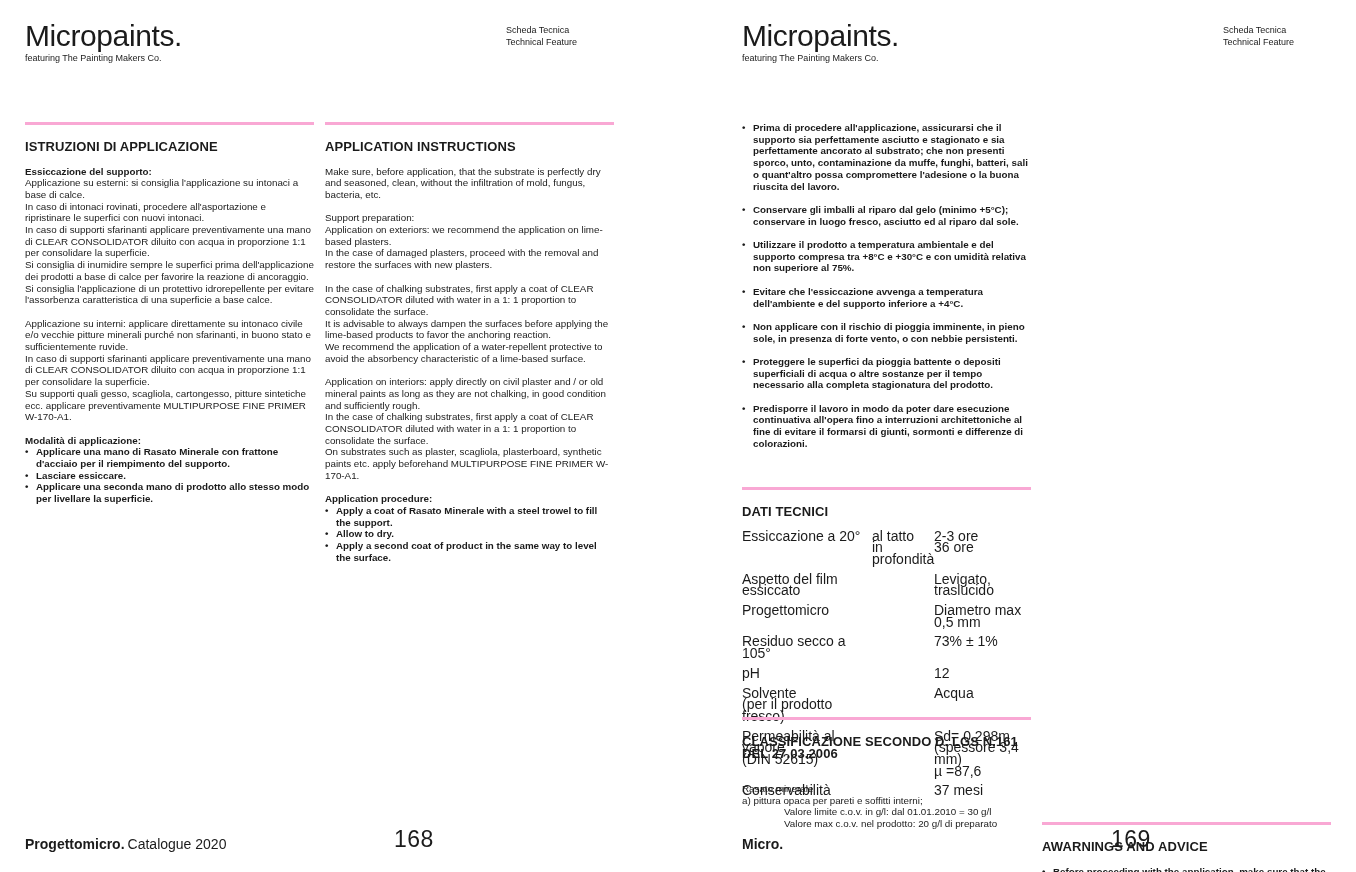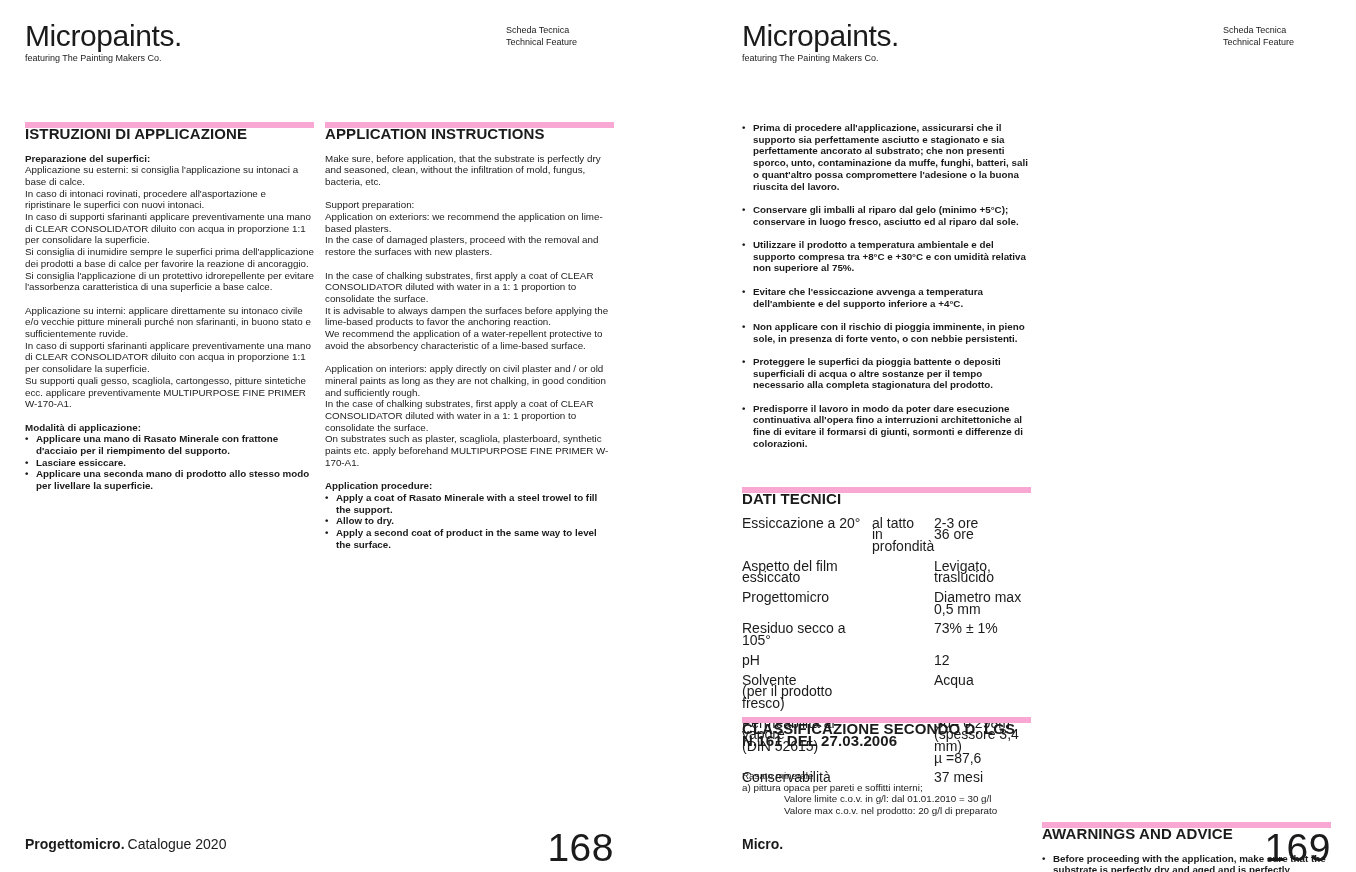--- a/index.html
+++ b/index.html
@@ -15,22 +15,22 @@
   .logo{position:absolute;left:var(--m);top:19px;font-size:30px;font-weight:normal;letter-spacing:-0.4px;}
   .tagline{position:absolute;left:var(--m);top:53px;font-size:9px;}
   .doctype{position:absolute;left:calc(var(--m) + 481px);top:24px;font-size:9px;line-height:12px;white-space:pre-line;}
 
   .col{position:absolute;top:122px;width:289px;}
   .col-1{left:var(--m);}
   .col-2{left:calc(var(--m) + 300px);}
   .colR{position:relative;height:700px;}
 
   .sec-head{
-    border-top:6px solid #f9a8d4;padding-top:0;margin-bottom:13px;
-    font-size:15px;font-weight:bold;letter-spacing:0.1px;line-height:11.5px;
+    border-top:3px solid #f9a8d4;padding-top:16px;margin-bottom:13px;
+    font-size:13px;font-weight:bold;letter-spacing:0.1px;line-height:11.5px;
   }
   .block{margin-bottom:11.7px;}
   .lead{font-size:9.8px;line-height:11.7px;font-weight:bold;}
   .ptext{font-size:9.8px;line-height:11.7px;white-space:pre-line;}
 
   ul.bullets{list-style:none;margin:0;padding:0;font-weight:bold;}
   ul.bullets li{position:relative;padding-left:11px;font-size:9.8px;line-height:11.7px;margin-bottom:0;}
   ul.bullets.spaced li{margin-bottom:11.7px;}
   ul.bullets li::before{content:"\2022";position:absolute;left:0;top:0;}
 
@@ -46,37 +46,37 @@
 
   .class-lines{margin-top:24px;}
   .cline{font-size:9.8px;line-height:11.7px;}
   .cline.ind{padding-left:42px;}
 
   .footer-brand{position:absolute;left:var(--m);top:836px;font-size:14px;}
   .fb-bold{font-weight:bold;}
   .fb-rest{margin-left:3px;}
   .pagenum{
     position:absolute;left:calc(var(--m) + 369px);top:826px;width:220px;
-    text-align:right;font-size:39px;letter-spacing:0.5px;font-weight:normal;
+    text-align:left;font-size:23px;letter-spacing:0.5px;font-weight:normal;
   }
 </style>
 </head>
 <body>
 
 <div class="page" id="page-l">
   <div class="logo">Micropaints.</div>
   <div class="tagline">featuring The Painting Makers Co.</div>
   <div class="doctype">Scheda Tecnica
 Technical Feature</div>
 
   <div class="col col-1">
     <div class="sec-head">ISTRUZIONI DI APPLICAZIONE</div>
     <div>
         <div class="block">
-          <div class="lead">Preparazione del superfici:</div>
+          <div class="lead">Essiccazione del supporto:</div>
           <div class="ptext">Applicazione su esterni: si consiglia l'applicazione su intonaci a base di calce.
 In caso di intonaci rovinati, procedere all'asportazione e ripristinare le superfici con nuovi intonaci.
 In caso di supporti sfarinanti applicare preventivamente una mano di CLEAR CONSOLIDATOR diluito con acqua in proporzione 1:1 per consolidare la superficie.
 Si consiglia di inumidire sempre le superfici prima dell'applicazione dei prodotti a base di calce per favorire la reazione di ancoraggio.
 Si consiglia l'applicazione di un protettivo idrorepellente per evitare l'assorbenza caratteristica di una superficie a base calce.</div>
         </div>
         <div class="block">
           <div class="ptext">Applicazione su interni: applicare direttamente su intonaco civile e/o vecchie pitture minerali purché non sfarinanti, in buono stato e sufficientemente ruvide.
 In caso di supporti sfarinanti applicare preventivamente una mano di CLEAR CONSOLIDATOR diluito con acqua in proporzione 1:1 per consolidare la superficie.
 Su supporti quali gesso, scagliola, cartongesso, pitture sintetiche ecc. applicare preventivamente MULTIPURPOSE FINE PRIMER W-170-A1.</div>

